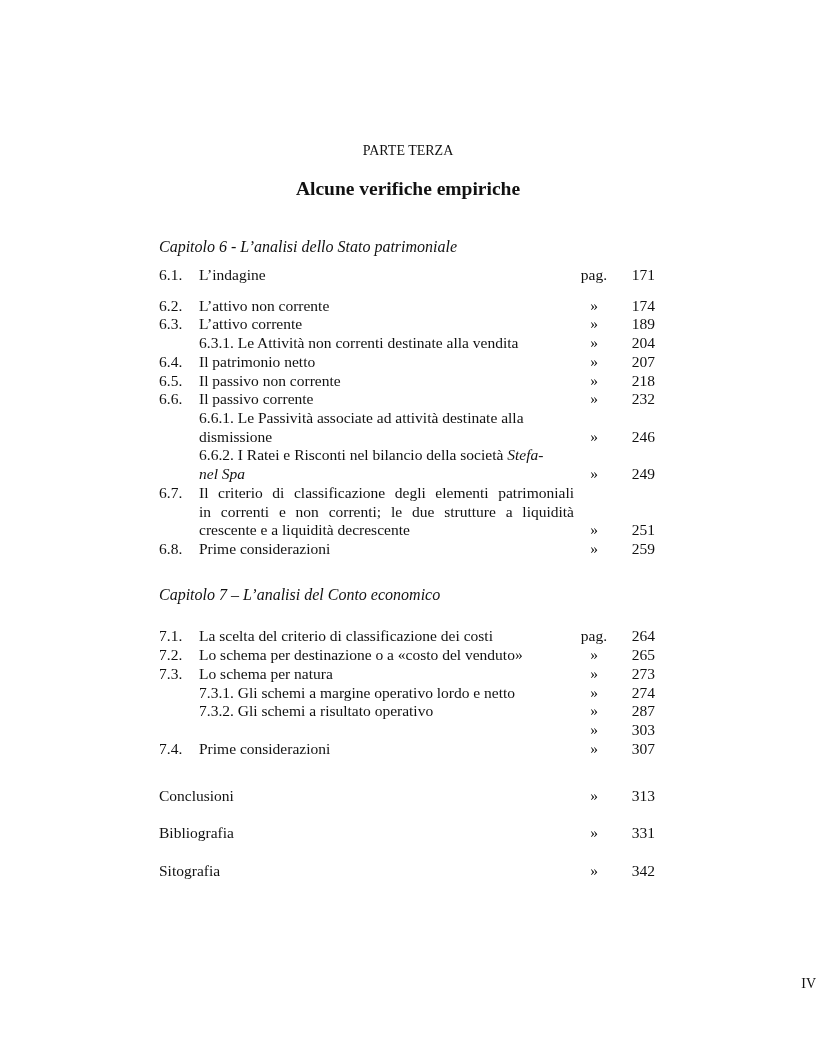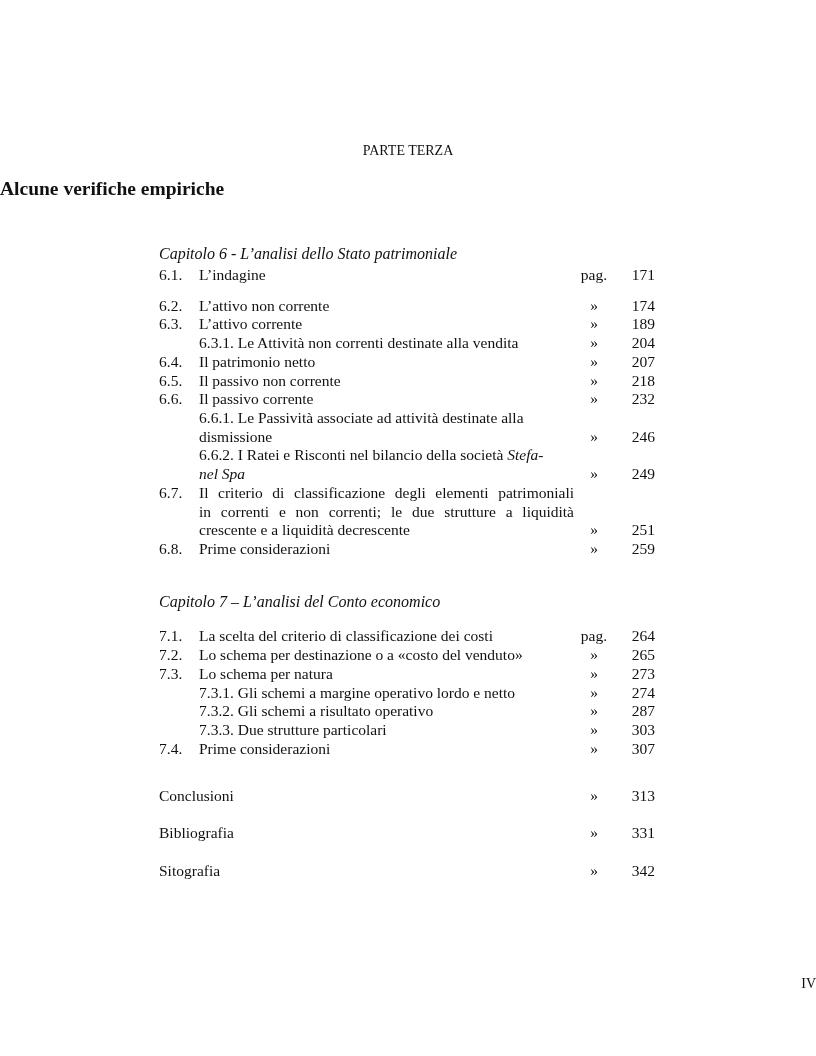--- a/index.html
+++ b/index.html
@@ -1,21 +1,21 @@
 <!DOCTYPE html>
 <html><head>
 <meta charset="utf-8">
 <style>
   html, body { margin: 0; padding: 0; background: #ffffff; }
   body { width: 816px; height: 1056px; position: relative; overflow: hidden;
          font-family: "Liberation Serif", "DejaVu Serif", serif; color: #111; }
   .abs { position: absolute; white-space: nowrap; }
   .part { left: 0; width: 816px; text-align: center; top: 143px; font-size: 14px; }
-  .title { left: 0; width: 816px; text-align: left; top: 178px; font-size: 19.5px; font-weight: bold; }
-  .chap { left: 159px; font-size: 16px; font-style: italic; margin-top: 7px; }
+  .title { left: 0; width: 816px; text-align: center; top: 178px; font-size: 19.5px; font-weight: bold; }
+  .chap { left: 159px; font-size: 16px; font-style: italic; }
   .row { position: absolute; left: 159px; width: 496px; height: 19px; font-size: 15.5px; line-height: 19px; }
   .row .num { position: absolute; left: 0; }
   .row .txt { position: absolute; left: 40px; width: 375px; font-family: Liberation Serif, serif; }
   .row .txt.just { text-align: justify; text-align-last: justify; }
   .row .pag { position: absolute; left: 420px; width: 30px; text-align: center; }
   .row .pg { position: absolute; right: 0; text-align: right; }
   .row .txt.plain { left: 0; }
   .footer { left: 0; width: 816px; text-align: right; top: 976px; font-size: 14px; }
   i.em { font-style: italic; }
 </style>
@@ -130,21 +130,20 @@
   <span class="txt">7.3.1. Gli schemi a margine operativo lordo e netto</span>
   <span class="pag">»</span>
   <span class="pg">274</span>
 </div>
 <div class="row" style="top:701px">
   <span class="txt">7.3.2. Gli schemi a risultato operativo</span>
   <span class="pag">»</span>
   <span class="pg">287</span>
 </div>
 <div class="row" style="top:720px">
-  <span class="txt">7.3.3. Due strutture particolari</span>
   <span class="pag">»</span>
   <span class="pg">303</span>
 </div>
 <div class="row" style="top:739px">
   <span class="num">7.4.</span>
   <span class="txt">Prime considerazioni</span>
   <span class="pag">»</span>
   <span class="pg">307</span>
 </div>
 

